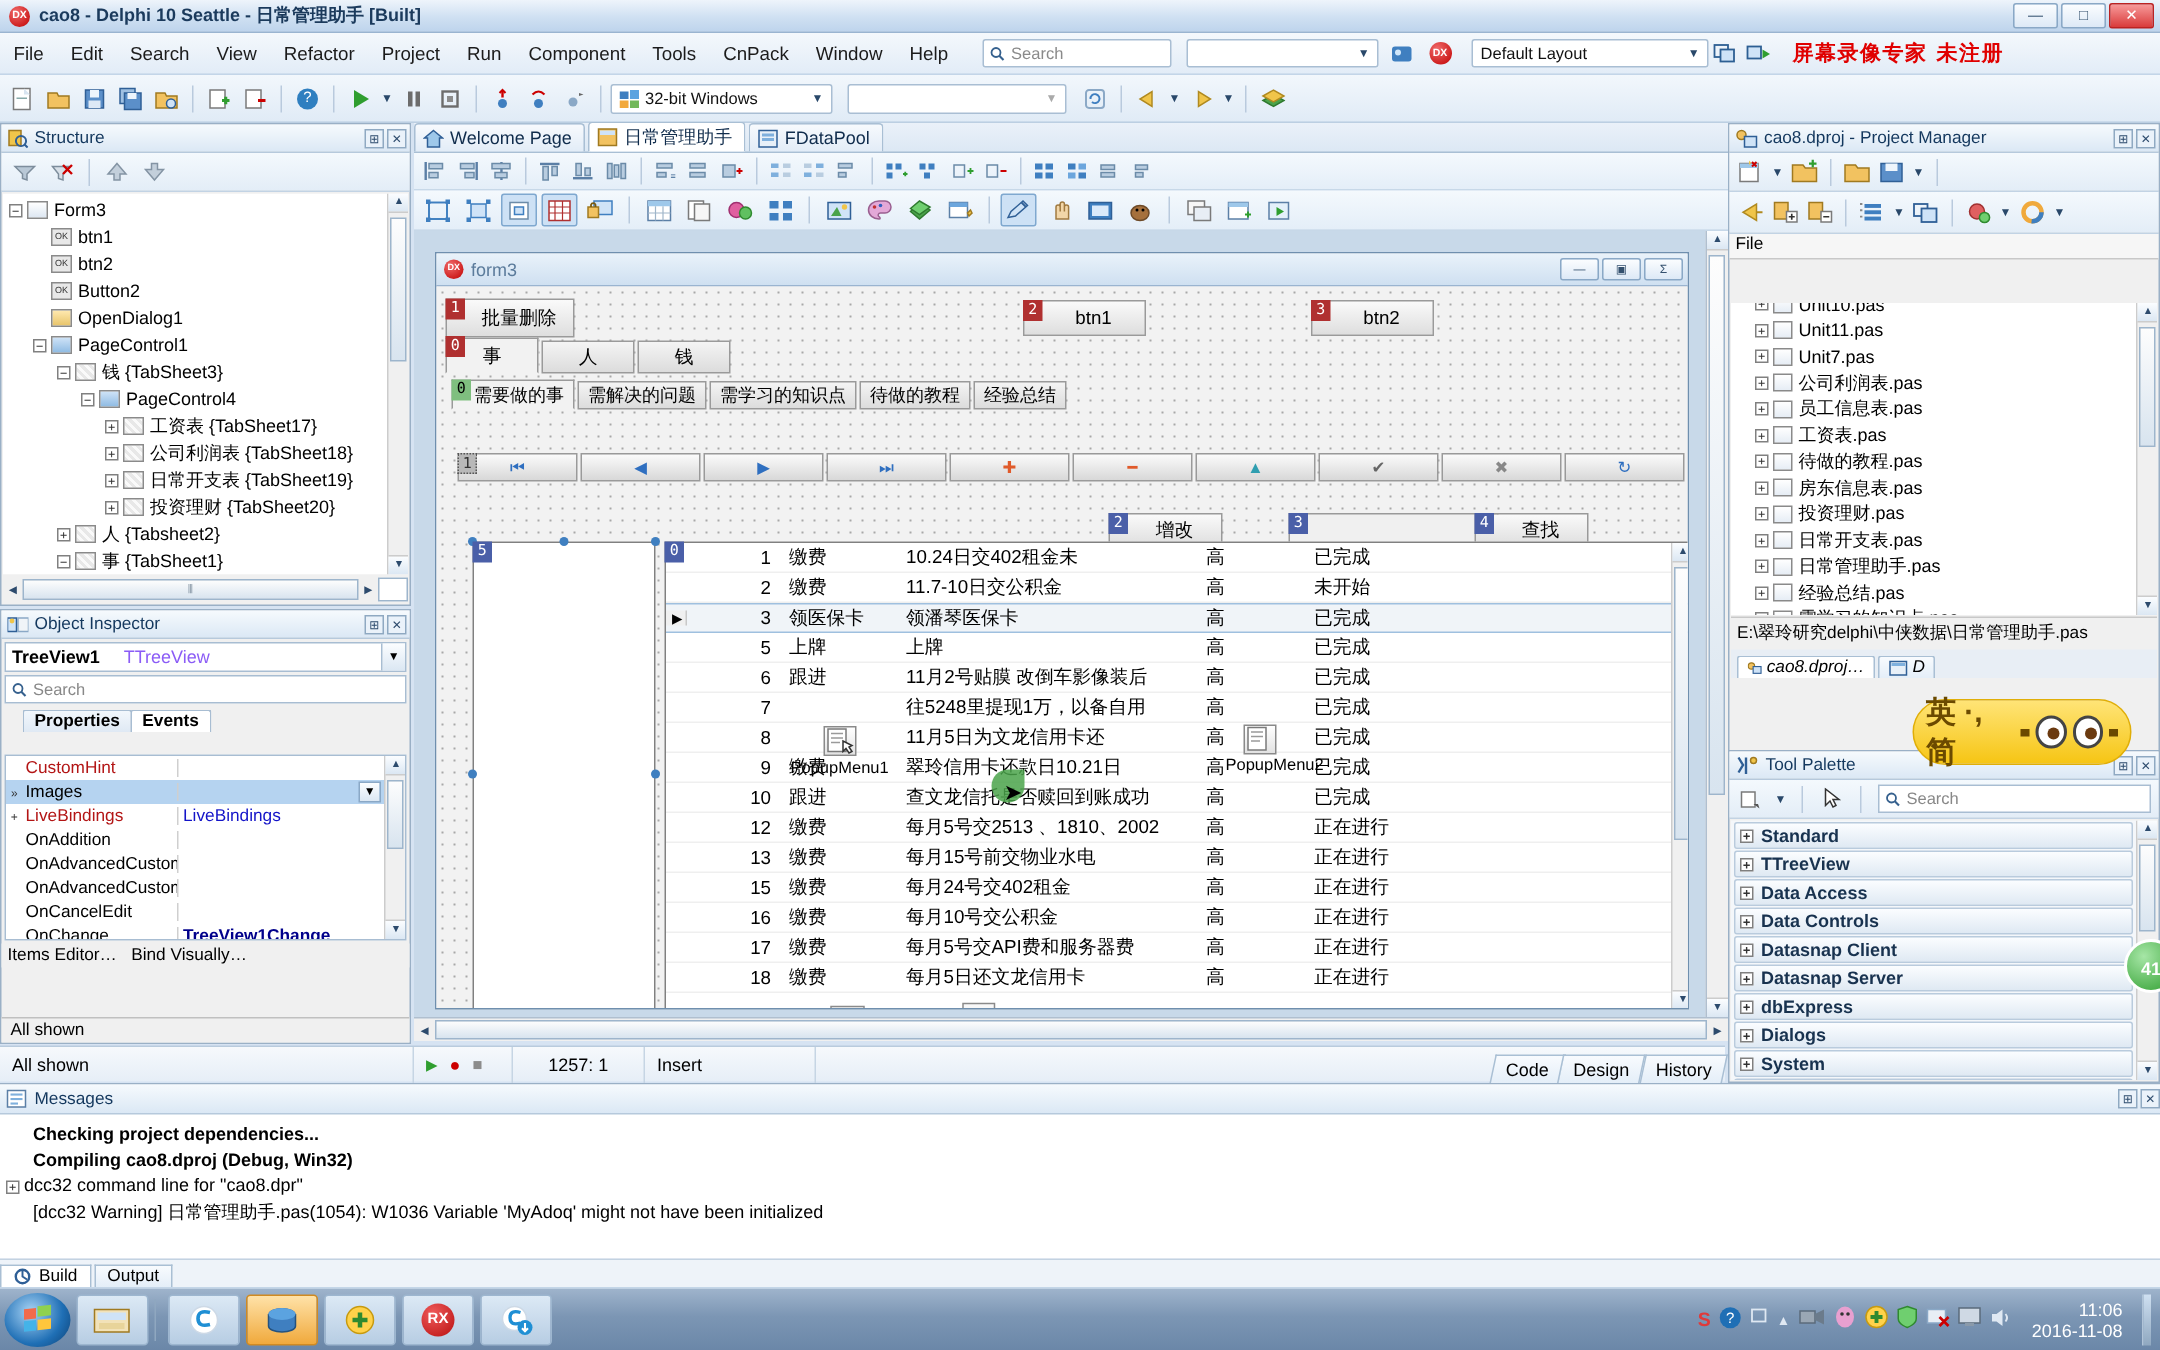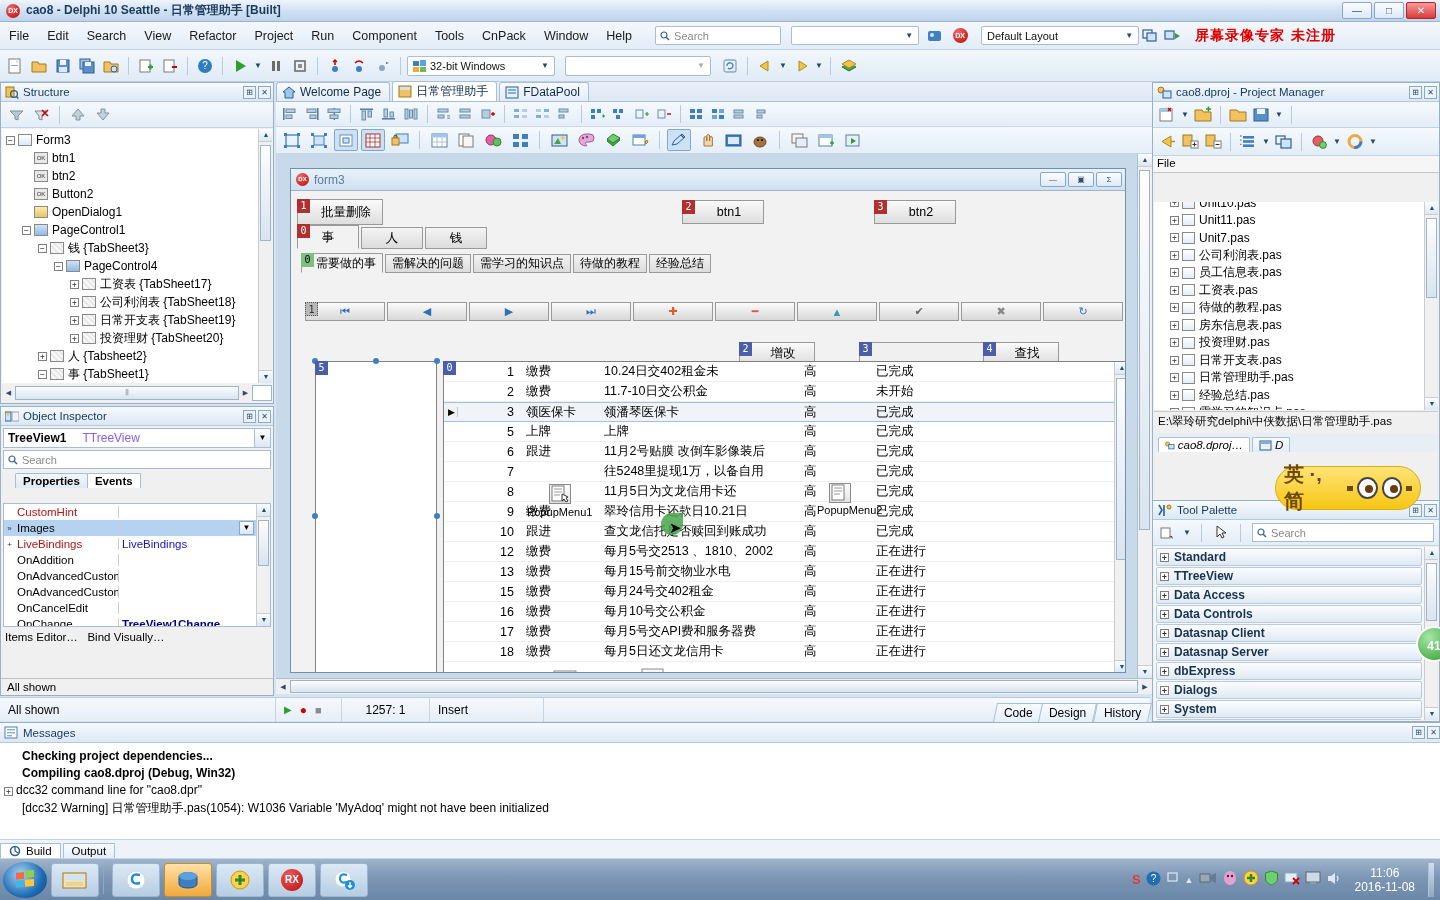--- a/index.html
+++ b/index.html
@@ -345,21 +345,21 @@
     display:flex;align-items:center;justify-content:center;color:#fff;font-size:16px;
   }
   .tb-icon {
     width:48px;height:34px;margin-left:4px;border:1px solid #9db6cf; border-radius:3px;
     background:linear-gradient(#dce9f5,#b7cde3); display:flex;align-items:center;justify-content:center;
   }
   .tb-icon.active { background:linear-gradient(#ffe2a8,#f0a93c); border-color:#d08a22; }
   .tb-sep { width:1px;height:28px;background:#8fa7c0;margin:0 4px; }
   .tb-tray { margin-left:auto; display:flex; align-items:center; gap:5px; padding-right:6px; }
   .tray-i { font-size:13px; }
-  .tb-clock { color:#fff; font-size:12px; text-align:center; line-height:14px; padding:0 8px; }
+  .tb-clock { color:#fff; font-size:12px; text-align:right; line-height:14px; padding:0 8px; }
 
   .circle-badge {
     position:absolute; right:-12px; top:626px; width:36px; height:36px; border-radius:50%;
     background:radial-gradient(circle at 35% 30%, #a6e6a6, #2f9e2f);
     color:#fff; font-size:12px; text-align:center; line-height:36px; font-weight:bold;
     border:2px solid #fff; z-index:60;
   }
   .ime-badge {
     position:absolute; left:1275px; top:466px; width:146px; height:44px; border-radius:22px;
     background:linear-gradient(#ffe477,#f6c514); border:1px solid #e0ae08;

